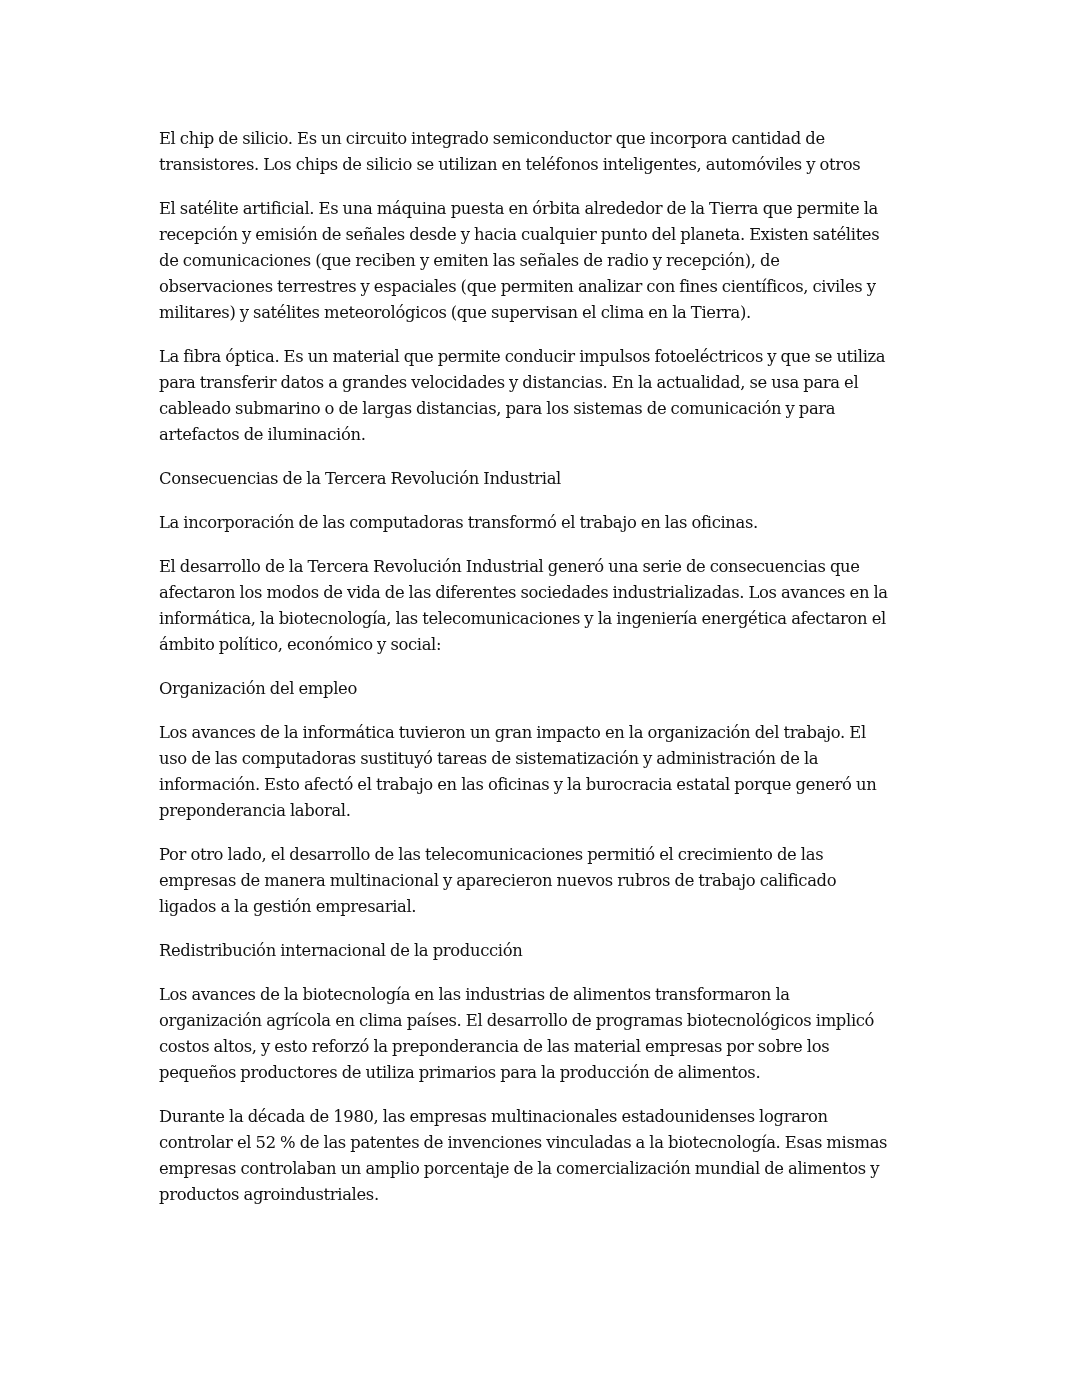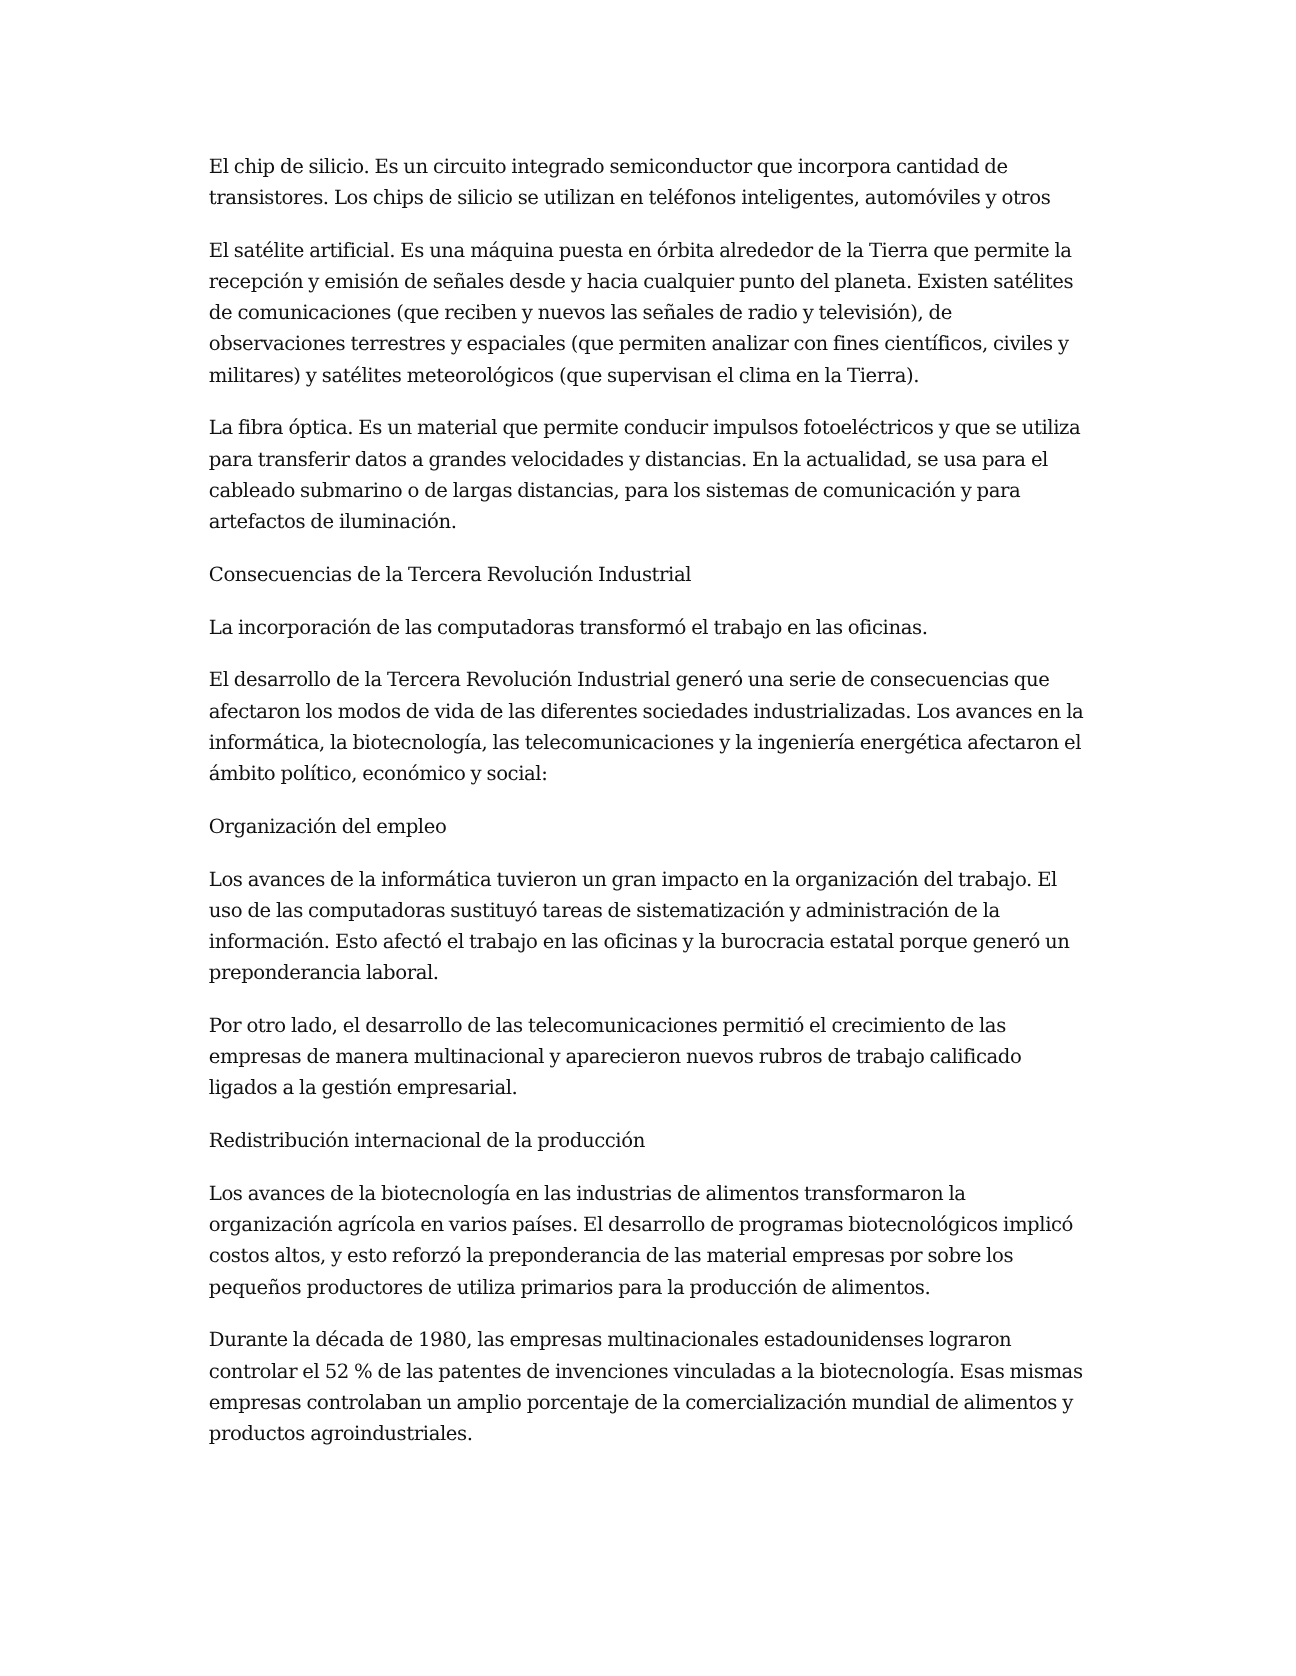--- a/index.html
+++ b/index.html
@@ -15,21 +15,21 @@
       font-family: "DejaVu Serif", "Liberation Serif", serif;
       color: #111111;
     }
     .page {
       position: absolute;
       left: 159px;
       top: 126px;
       width: 780px;
     }
     .para {
-      margin: 0 0 18px 15px;
+      margin: 0 0 18px 0;
       font-size: 16.4px;
       line-height: 26px;
       letter-spacing: -0.35px;
       word-spacing: -0.5px;
       white-space: nowrap;
     }
     .line {
       display: block;
       height: 26px;
     }
@@ -40,21 +40,21 @@
 <div class="page">
 
   <p class="para">
     <span class="line">El chip de silicio. Es un circuito integrado semiconductor que incorpora cantidad de</span>
     <span class="line">transistores. Los chips de silicio se utilizan en teléfonos inteligentes, automóviles y otros</span>
   </p>
 
   <p class="para">
     <span class="line">El satélite artificial. Es una máquina puesta en órbita alrededor de la Tierra que permite la</span>
     <span class="line">recepción y emisión de señales desde y hacia cualquier punto del planeta. Existen satélites</span>
-    <span class="line">de comunicaciones (que reciben y nuevos las señales de radio y televisión), de</span>
+    <span class="line">de comunicaciones (que reciben y emiten las señales de radio y recepción), de</span>
     <span class="line">observaciones terrestres y espaciales (que permiten analizar con fines científicos, civiles y</span>
     <span class="line">militares) y satélites meteorológicos (que supervisan el clima en la Tierra).</span>
   </p>
 
   <p class="para">
     <span class="line">La fibra óptica. Es un material que permite conducir impulsos fotoeléctricos y que se utiliza</span>
     <span class="line">para transferir datos a grandes velocidades y distancias. En la actualidad, se usa para el</span>
     <span class="line">cableado submarino o de largas distancias, para los sistemas de comunicación y para</span>
     <span class="line">artefactos de iluminación.</span>
   </p>
@@ -90,21 +90,21 @@
     <span class="line">empresas de manera multinacional y aparecieron nuevos rubros de trabajo calificado</span>
     <span class="line">ligados a la gestión empresarial.</span>
   </p>
 
   <p class="para">
     <span class="line">Redistribución internacional de la producción</span>
   </p>
 
   <p class="para">
     <span class="line">Los avances de la biotecnología en las industrias de alimentos transformaron la</span>
-    <span class="line">organización agrícola en varios países. El desarrollo de programas biotecnológicos implicó</span>
+    <span class="line">organización agrícola en clima países. El desarrollo de programas biotecnológicos implicó</span>
     <span class="line">costos altos, y esto reforzó la preponderancia de las material empresas por sobre los</span>
     <span class="line">pequeños productores de utiliza primarios para la producción de alimentos.</span>
   </p>
 
   <p class="para">
     <span class="line">Durante la década de 1980, las empresas multinacionales estadounidenses lograron</span>
     <span class="line">controlar el 52 % de las patentes de invenciones vinculadas a la biotecnología. Esas mismas</span>
     <span class="line">empresas controlaban un amplio porcentaje de la comercialización mundial de alimentos y</span>
     <span class="line">productos agroindustriales.</span>
   </p>

